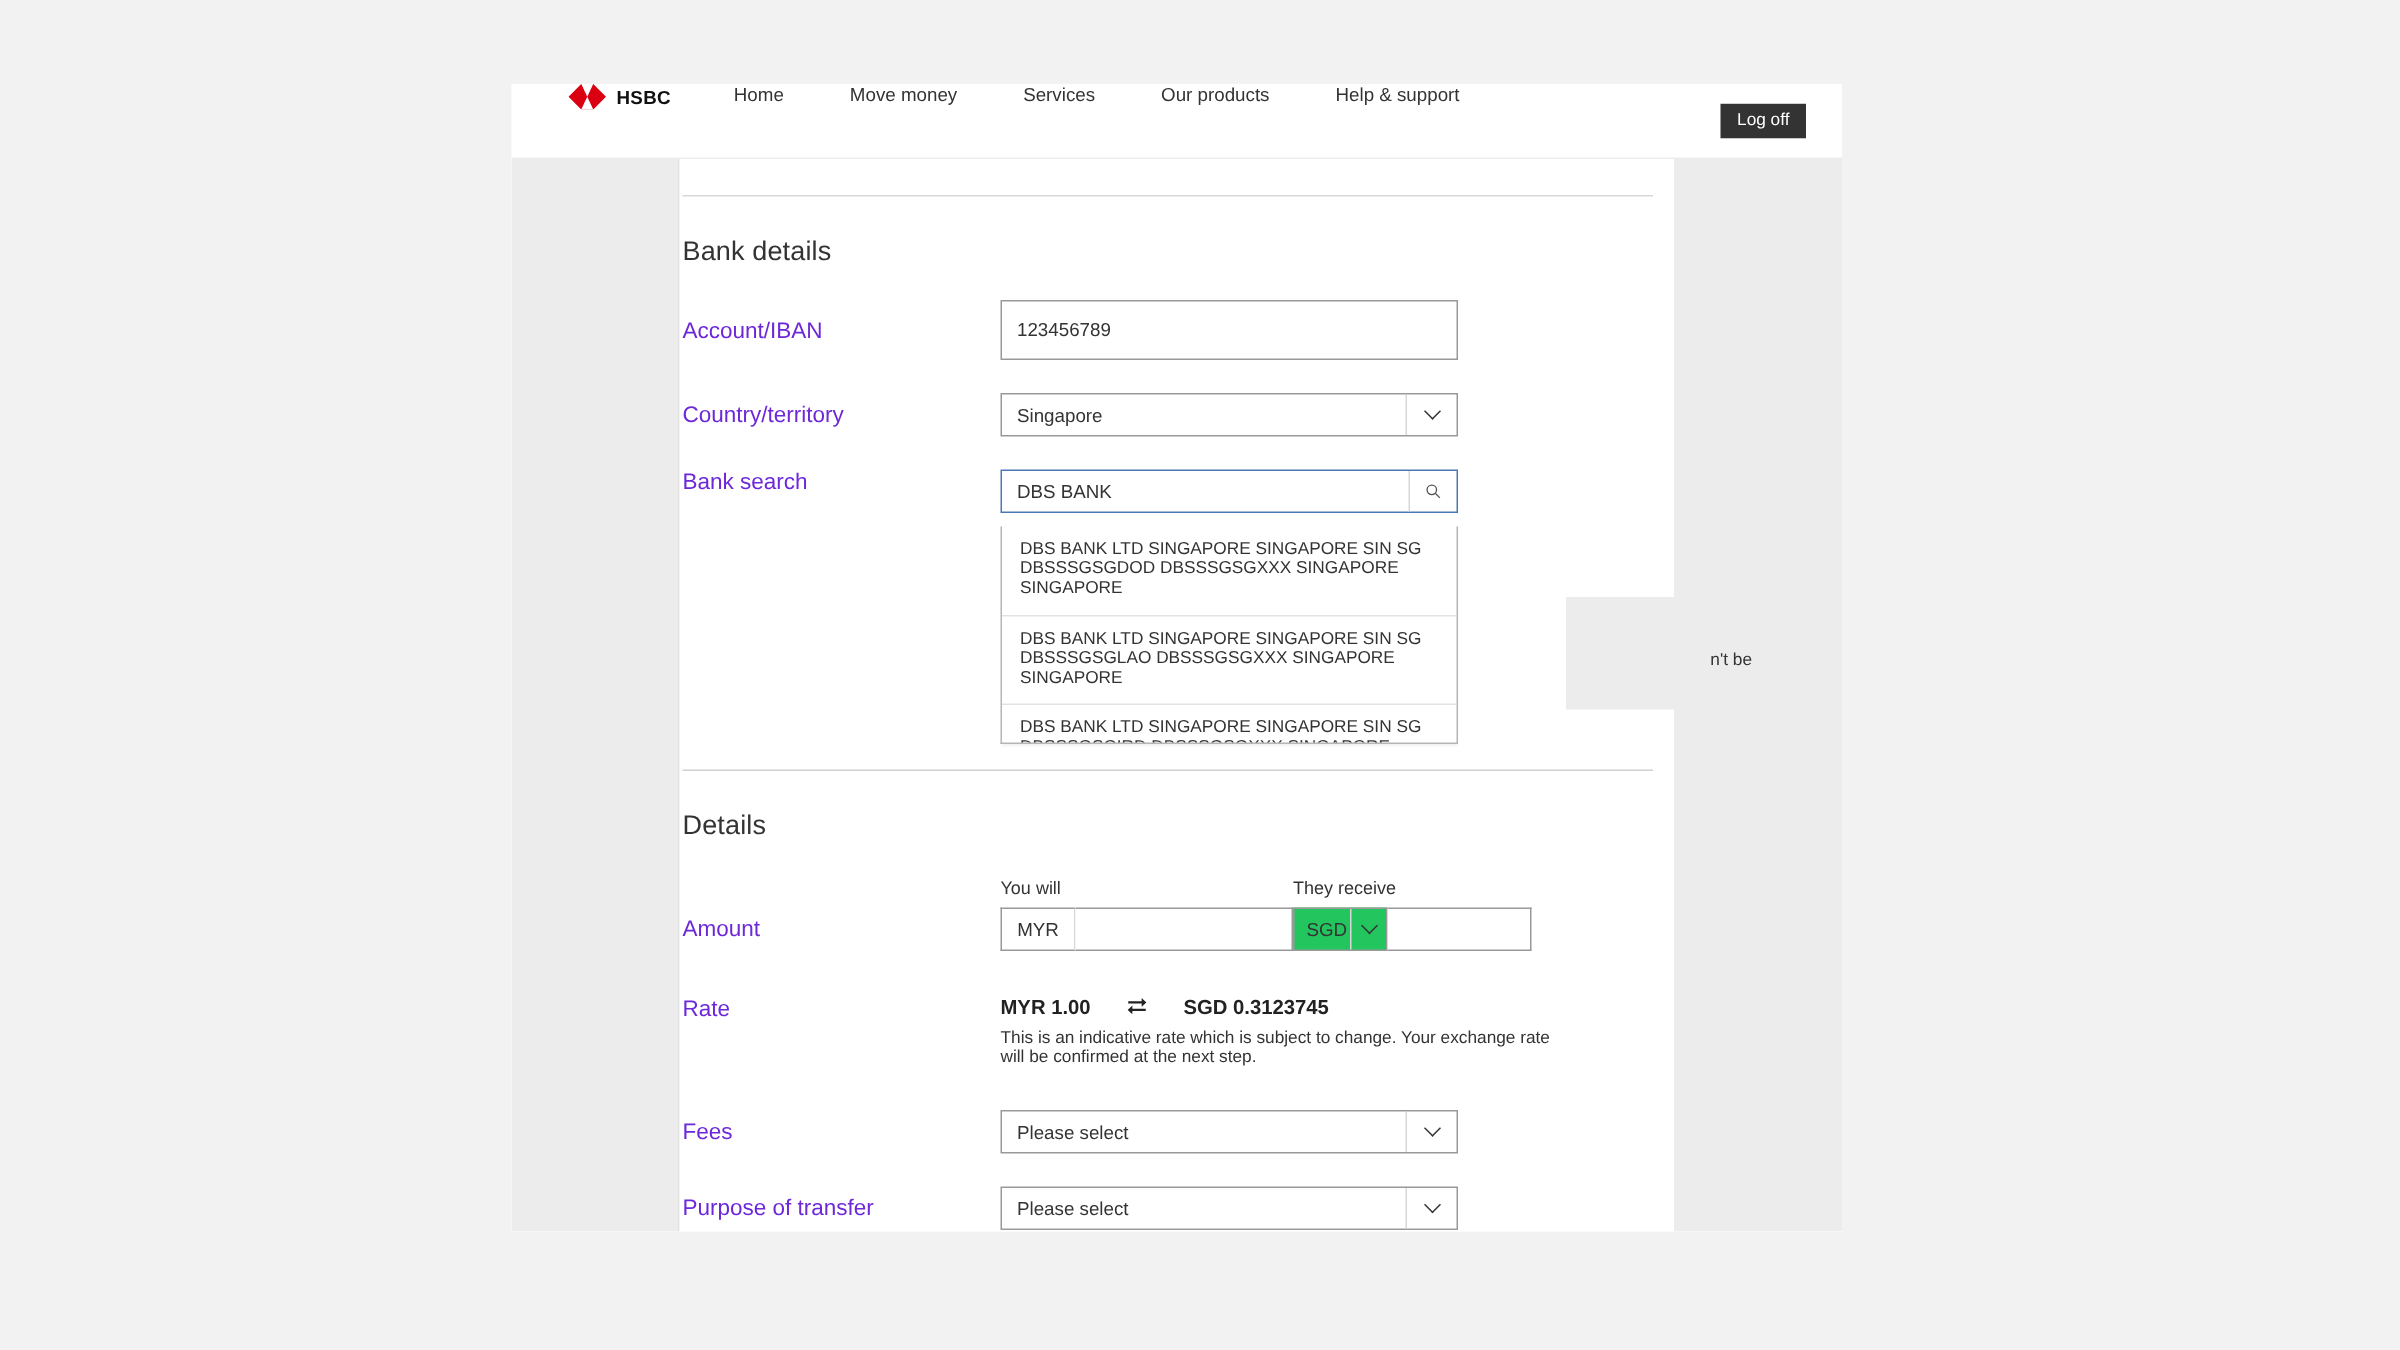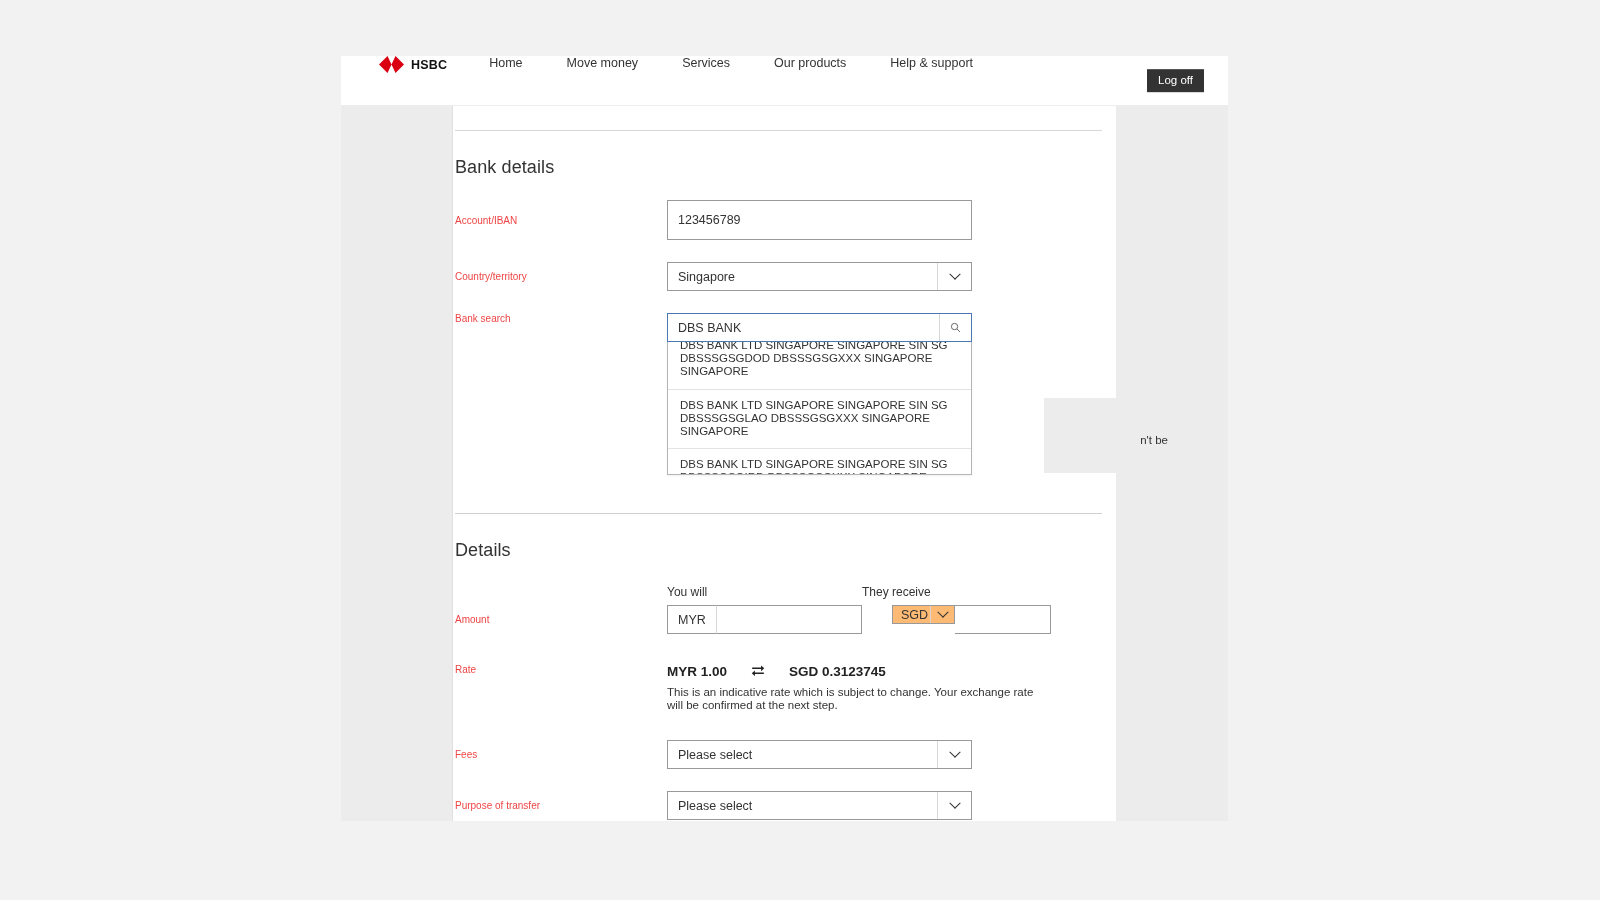--- a/index.html
+++ b/index.html
@@ -126,22 +126,22 @@
   .field-row {
     display: flex;
     align-items: center;
     margin-top: 22px;
     position: relative;
   }
   .field-row.top-align { align-items: flex-start; }
   .field-label {
     width: 212px;
     flex: 0 0 212px;
-    font-size: 10px;
-    color: #ef4444;
+    font-size: 15px;
+    color: #6d28d9;
     padding-top: 0;
   }
   .field-ctl { flex: 1 1 auto; position: relative; }
 
   .input-box {
     width: 305px;
     height: 40px;
     border: 1px solid #999999;
     background: #ffffff;
     display: flex;
@@ -201,21 +201,21 @@
     display: flex;
     align-items: center;
     justify-content: center;
     border-left: 1px solid #d7d7d7;
   }
 
   
   #suggest {
     position: absolute;
     left: 0;
-    top: 17px;
+    top: 38px;
     width: 305px;
     height: 145px;
     background: #ffffff;
     border: 1px solid #b5b5b5;
     border-top: none;
     overflow: hidden;
     z-index: 5;
     box-shadow: 0 1px 2px rgba(0,0,0,0.06);
   }
   .suggest-item {
@@ -271,25 +271,25 @@
   }
   .amt-input {
     width: 145px;
     height: 29px;
     border: 1px solid #999999;
     border-left: none;
     background: #ffffff;
   }
   .cur-select {
     width: 63px;
-    height: 19px;
-    border: 1px solid #999999;
-    display: flex;
-    align-items: center;
-    background: #fdba74;
+    height: 29px;
+    border: 1px solid #999999;
+    display: flex;
+    align-items: center;
+    background: #22c55e;
     cursor: pointer;
   }
   .cur-select .cur-txt {
     flex: 1 1 auto;
     font-size: 12.5px;
     color: #333333;
     padding-left: 8px;
   }
   .cur-select .cur-caret {
     width: 24px;
@@ -412,21 +412,21 @@
 
         <h2 class="section-title">Details</h2>
 
         <div class="amount-head">
           <div class="c1">You will</div>
           <div class="c2">They receive</div>
         </div>
 
         <div class="amount-row">
           <div class="field-label">Amount</div>
-          <div class="field-ctl" style="display:flex; align-items:center; gap:30px;">
+          <div class="field-ctl" style="display:flex; align-items:center; ">
             <div class="amt-group">
               <div class="amt-prefix">MYR</div>
               <div class="amt-input"></div>
             </div>
             <div class="amt-group">
               <div class="cur-select">
                 <span class="cur-txt">SGD</span>
                 <span class="cur-caret">
                     <i class="caret"></i>
                   </span>

